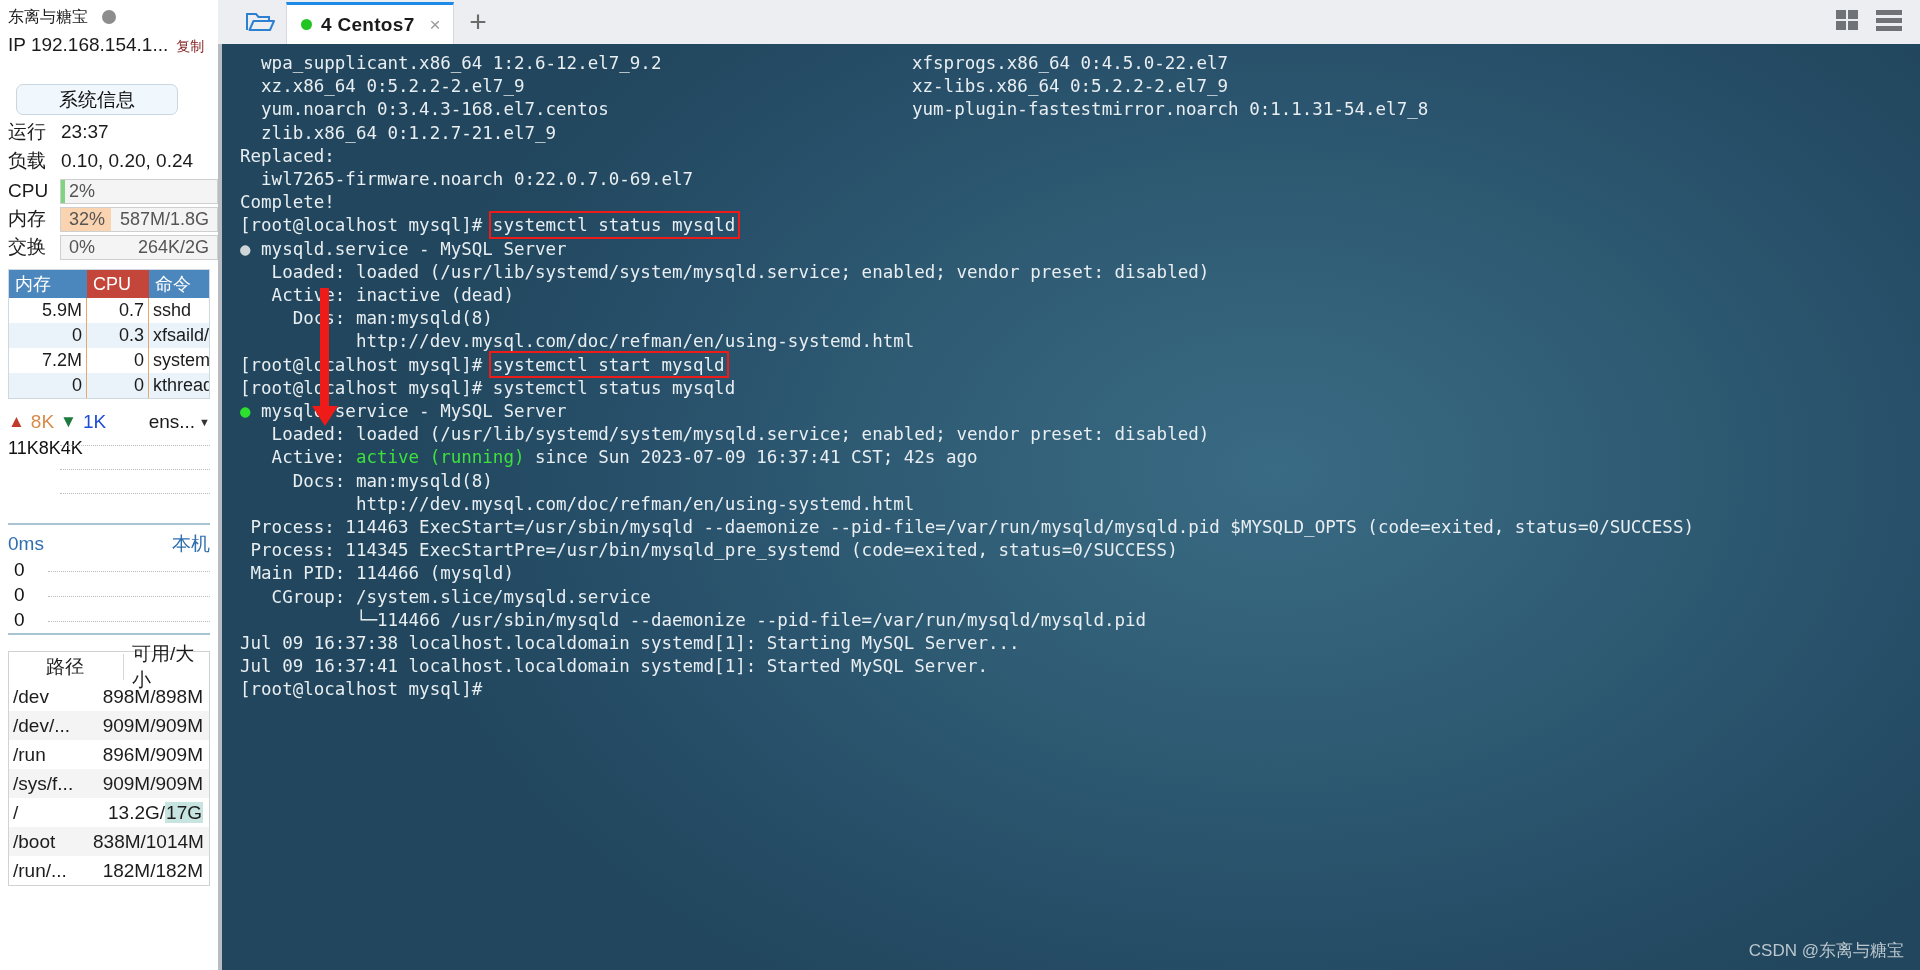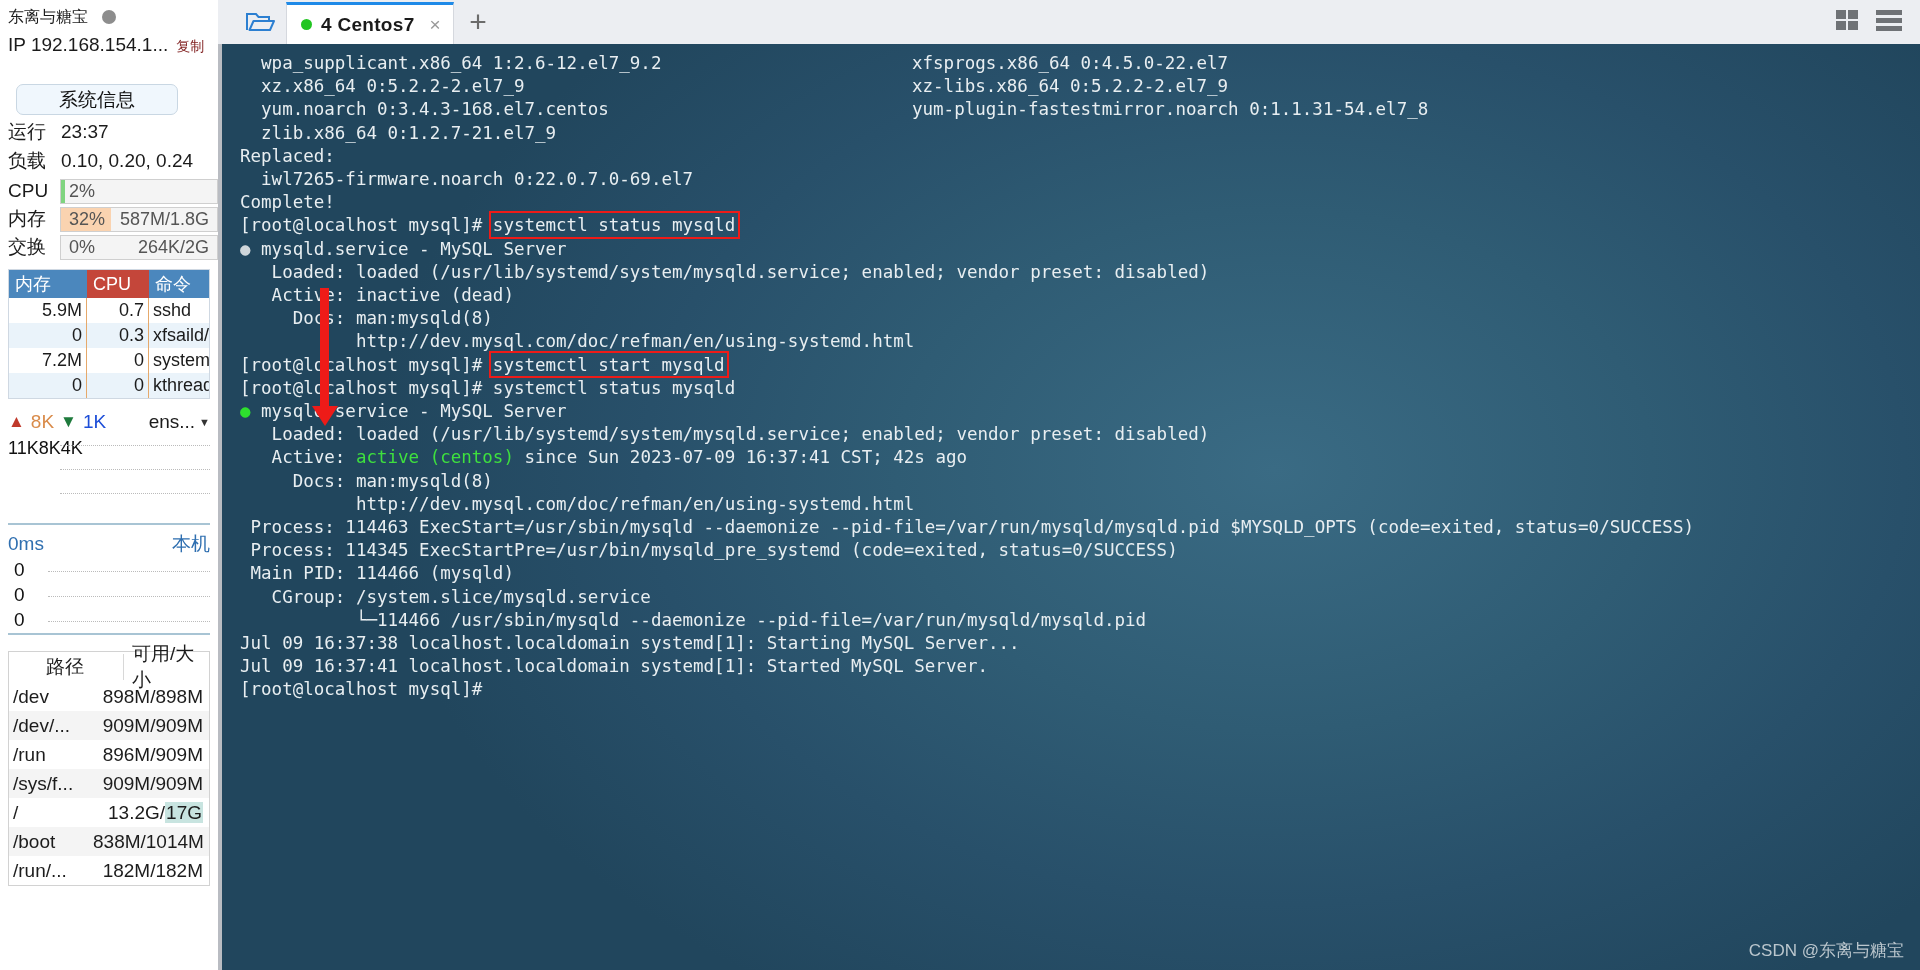--- a/index.html
+++ b/index.html
@@ -625,21 +625,21 @@
           <div class="tline"><span class="dot-gray">●</span> mysqld.service - MySQL Server</div>
           <div class="tline">   Loaded: loaded (/usr/lib/systemd/system/mysqld.service; enabled; vendor preset: disabled)</div>
           <div class="tline">   Active: inactive (dead)</div>
           <div class="tline">     Docs: man:mysqld(8)</div>
           <div class="tline">           http://dev.mysql.com/doc/refman/en/using-systemd.html</div>
           <div class="tline">[root@localhost mysql]# systemctl start mysqld</div>
           <div class="tline">[root@localhost mysql]# systemctl status mysqld</div>
           <div class="tline"></div>
           <div class="tline"><span class="dot-green">●</span> mysqld.service - MySQL Server</div>
           <div class="tline">   Loaded: loaded (/usr/lib/systemd/system/mysqld.service; enabled; vendor preset: disabled)</div>
-          <div class="tline">   Active: <span class="green">active (centos)</span> since Sun 2023-07-09 16:37:41 CST; 42s ago</div>
+          <div class="tline">   Active: <span class="green">active (running)</span> since Sun 2023-07-09 16:37:41 CST; 42s ago</div>
           <div class="tline">     Docs: man:mysqld(8)</div>
           <div class="tline">           http://dev.mysql.com/doc/refman/en/using-systemd.html</div>
           <div class="tline"> Process: 114463 ExecStart=/usr/sbin/mysqld --daemonize --pid-file=/var/run/mysqld/mysqld.pid $MYSQLD_OPTS (code=exited, status=0/SUCCESS)</div>
           <div class="tline"> Process: 114345 ExecStartPre=/usr/bin/mysqld_pre_systemd (code=exited, status=0/SUCCESS)</div>
           <div class="tline"> Main PID: 114466 (mysqld)</div>
           <div class="tline">   CGroup: /system.slice/mysqld.service</div>
           <div class="tline">           └─114466 /usr/sbin/mysqld --daemonize --pid-file=/var/run/mysqld/mysqld.pid</div>
           <div class="tline"></div>
           <div class="tline">Jul 09 16:37:38 localhost.localdomain systemd[1]: Starting MySQL Server...</div>
           <div class="tline">Jul 09 16:37:41 localhost.localdomain systemd[1]: Started MySQL Server.</div>

